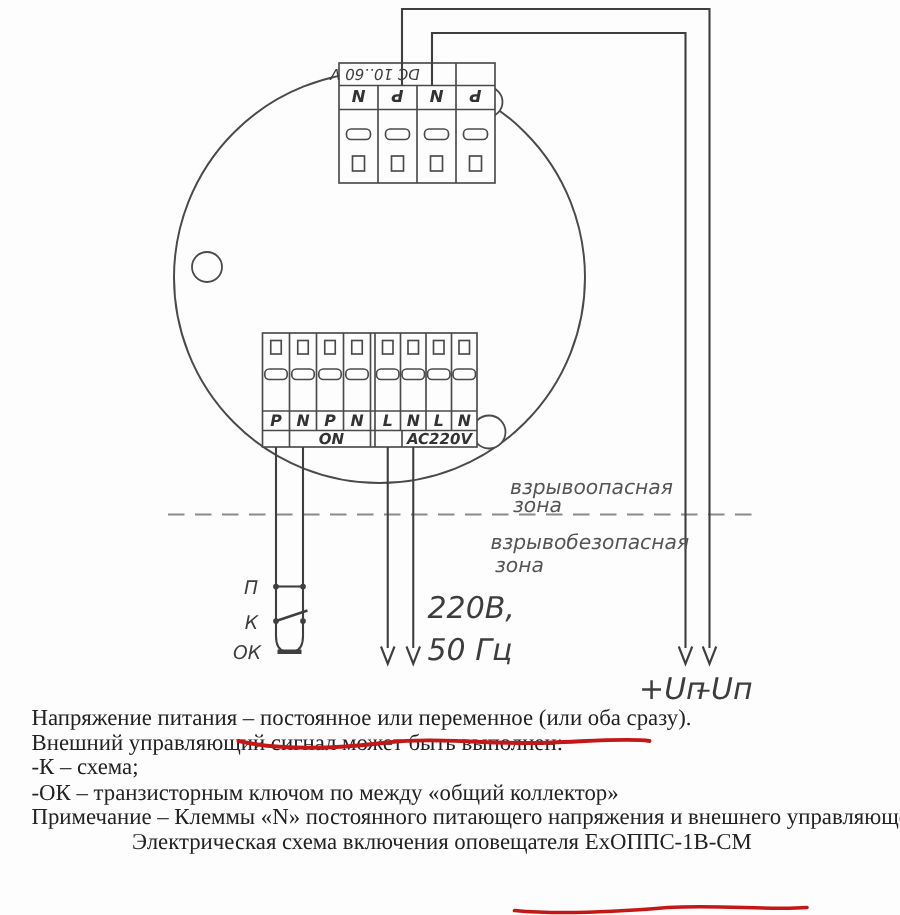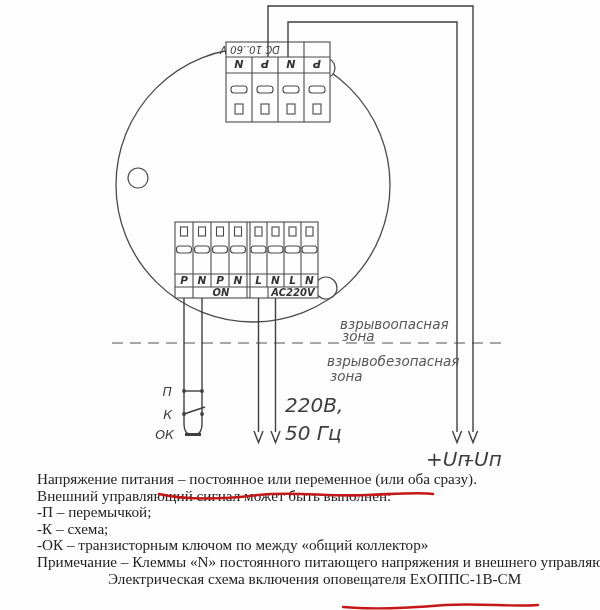--- a/index.html
+++ b/index.html
@@ -7,22 +7,22 @@
     position:relative;width:600px;height:610px;background:#fdfdfd;
     font-family:"DejaVu Sans",sans-serif;overflow:hidden;
   }
   .diagram-svg{position:absolute;left:0;top:0;}
   .overlay-svg{position:absolute;left:0;top:0;pointer-events:none;}
   .notes{
     position:absolute;left:21px;top:471px;width:568px;
     font-family:"Liberation Serif",serif;font-size:15.2px;line-height:16.6px;
     color:#222222;
   }
-  .note-line{white-space:nowrap;margin-left:16px;}
-  .caption-line{white-space:nowrap;margin-left:87px;}
+  .note-line{white-space:nowrap;}
+  .caption-line{white-space:nowrap;margin-left:67px;}
   .svg-label{font-family:"DejaVu Sans",sans-serif;font-style:italic;fill:#3d3d3d;}
   .term-label{font-family:"DejaVu Sans",sans-serif;font-style:italic;font-weight:bold;fill:#333333;}
   .zone-label{font-family:"DejaVu Sans",sans-serif;font-style:italic;fill:#555555;}
 </style>
 </head>
 <body>
 
 <div class="page">
 
   <svg class="diagram-svg" width="600" height="470" viewBox="0 0 600 470">
@@ -152,21 +152,20 @@
 
     <text class="svg-label" font-size="20" x="285" y="412">220В,</text>
     <text class="svg-label" font-size="20" x="285" y="440">50 Гц</text>
     <text class="svg-label" font-size="20" x="426" y="466">+Uп</text>
     <text class="svg-label" font-size="20" x="464" y="466">–Uп</text>
   </svg>
 
   <div class="notes">
     <div class="note-line"><span>Напряжение питания – </span><span>постоянное или переменное (или оба сразу).</span></div>
     <div class="note-line">Внешний управляющий сигнал может быть выполнен:</div>
-    <div class="note-line">-П – перемычкой;</div>
     <div class="note-line">-К – схема;</div>
     <div class="note-line">-ОК – транзисторным ключом по между «общий коллектор»</div>
     <div class="note-line">Примечание – Клеммы «N» постоянного питающего напряжения и внешнего управляющего сиг-</div>
     <div class="caption-line"><span>Электрическая схема включения </span><span>оповещателя ЕхОППС-1В-СМ</span></div>
   </div>
 
   <svg class="overlay-svg" width="600" height="610" viewBox="0 0 600 610">
     <path d="M159 494 C 190 501, 225 499, 258 495 C 292 491, 330 497, 368 495 C 395 494, 420 492, 433 494" stroke="#c41717" stroke-width="2.6" fill="none" stroke-linecap="round"></path>
     <path d="M343 607 C 375 610, 410 608, 445 605 C 480 603, 512 607, 538 605" stroke="#c41717" stroke-width="2.4" fill="none" stroke-linecap="round"></path>
   </svg>

